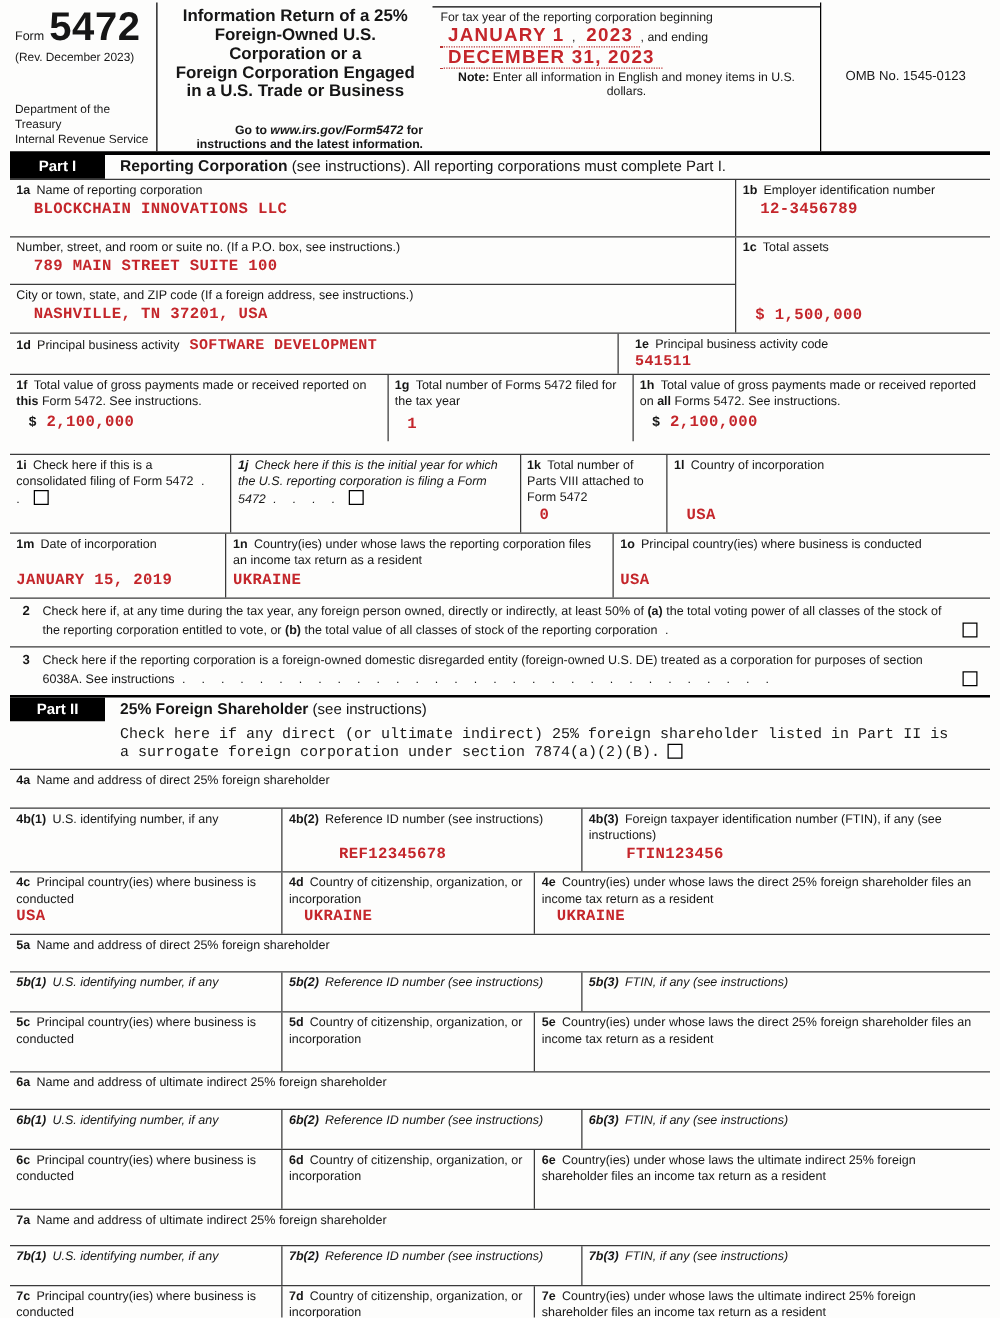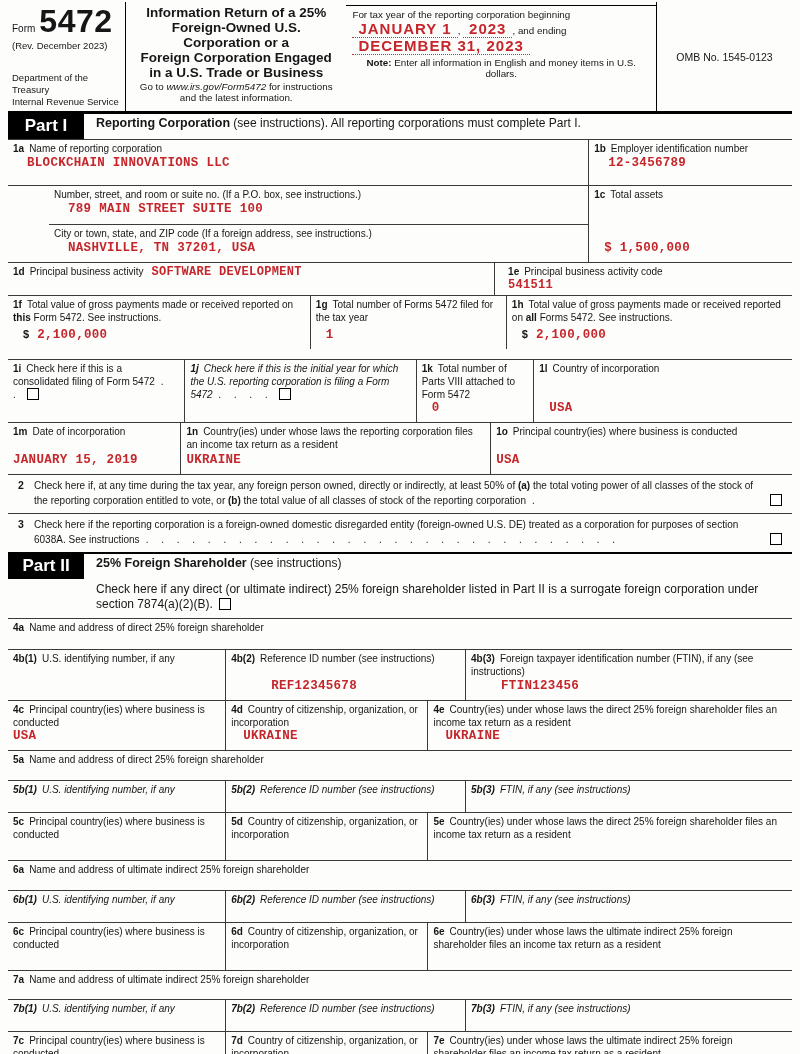--- a/index.html
+++ b/index.html
@@ -13,66 +13,66 @@
   .hdr{display:flex;border-bottom:3px solid var(--heavy);min-height:112px;}
   .hd-left{width:118px;border-right:1.5px solid var(--heavy);display:flex;flex-direction:column;padding:6px 4px 3px;}
   .form-word{font-size:10px;margin-right:4px;}
   .form-big{font-size:32px;font-weight:bold;line-height:.85;letter-spacing:.5px;}
   .rev{font-size:9.5px;margin-top:4px;}
   .dept{font-size:9.5px;margin-top:auto;line-height:1.25;}
   .hd-center{flex:1;display:flex;flex-direction:row;}
   .hd-ct{text-align:center;padding:3px 8px 0;}
   .t1{font-weight:bold;font-size:13.5px;line-height:1.12;}
   .sub{font-weight:bold;font-size:11px;margin-top:1px;}
-  .goto{font-weight:normal;font-size:9.8px;margin-top:0;}
+  .goto{font-weight:bold;font-size:9.8px;margin-top:18px;text-align:right;}
   .goto .url{font-style:italic;}
   .tybox{margin-top:3px;border-top:1.3px solid var(--heavy);padding:3px 6px 2px;font-size:9.8px;}
   .tyval{color:var(--red);font-family:Liberation Sans, sans-serif;
          font-weight:bold;font-size:15px;border-bottom:1px dotted #b33;padding:0 6px;letter-spacing:1px;}
   .note{text-align:center;margin-top:3px;font-size:9.8px;}
   .hd-right{width:136px;border-left:1.5px solid var(--heavy);display:flex;align-items:center;
             justify-content:center;font-size:10.5px;}
 
   
   .pbar{display:flex;align-items:stretch;border-top:2.5px solid var(--heavy);}
   .pbar.b1{border-bottom:1px solid var(--line);}
-  .pbar-tag{background:#000;color:#fff;font-weight:bold;font-size:17px;width:76px;
+  .pbar-tag{background:#000;color:#fff;font-weight:bold;font-size:12px;width:76px;
             text-align:center;padding:2px 0 3px;}
   .pbar-txt{padding:2px 0 0 12px;font-size:12px;}
   .pbar-txt b{font-size:12.5px;}
 
   
   .row{display:flex;border-top:1px solid var(--line);align-items:stretch;}
   .row.nt{border-top:none;}
   .c{padding:2px 5px 3px;display:flex;flex-direction:column;}
   .c + .c, .bl{border-left:1px solid var(--line);}
   .lbl{font-size:10px;line-height:1.3;}
   .num{font-weight:bold;margin-right:5px;}
   .val{font-family:"Liberation Mono","DejaVu Sans Mono",monospace;font-weight:bold;
        color:var(--red);font-size:12.5px;letter-spacing:.3px;}
   .vpad{padding:1px 0 2px 14px;}
   .vbot{margin-top:auto;padding:0 0 4px 10px;}
   .vinl{margin-left:8px;font-size:12px;}
   .cur{font-weight:bold;font-size:11px;margin-right:8px;color:#161616;
        font-family:"Liberation Sans",sans-serif;}
   .stack{display:flex;flex-direction:column;}
-  .sc{padding:2px 5px;flex:1;margin-left:41px;}
+  .sc{padding:2px 5px;flex:1;}
   .sc + .sc{border-top:1px solid var(--line);}
   .cb{width:12px;height:12px;border:1.6px solid #000;display:inline-block;
       vertical-align:-2px;background:#fff;margin-left:6px;}
   .dots{letter-spacing:5px;margin-left:6px;}
 
   
   .l23{position:relative;display:flex;padding:3px 34px 5px 4px;}
   .num23{font-weight:bold;font-size:10.5px;width:22px;flex:none;padding:1px 0 0 6px;}
   .btxt{font-size:10px;line-height:1.5;}
   .cb-abs{position:absolute;right:10px;bottom:7px;margin:0;}
 
   
-  .surrogate{padding:3px 30px 5px 88px;font-size:12px;line-height:1.28;}
+  .surrogate{padding:3px 30px 5px 88px;font-size:12px;line-height:1.28;font-family:Liberation Mono, monospace;}
 
   
   .foot{display:flex;align-items:baseline;border-top:2.5px solid var(--heavy);padding:4px 0 6px;}
   .f-left{font-weight:bold;font-size:10.5px;}
   .f-cat{flex:1;text-align:center;font-size:9.5px;}
   .f-right{font-size:9.5px;}
   .f-num{font-weight:bold;font-size:13px;}
 
   
   .w74{width:74%;} .w26{width:26%;}

